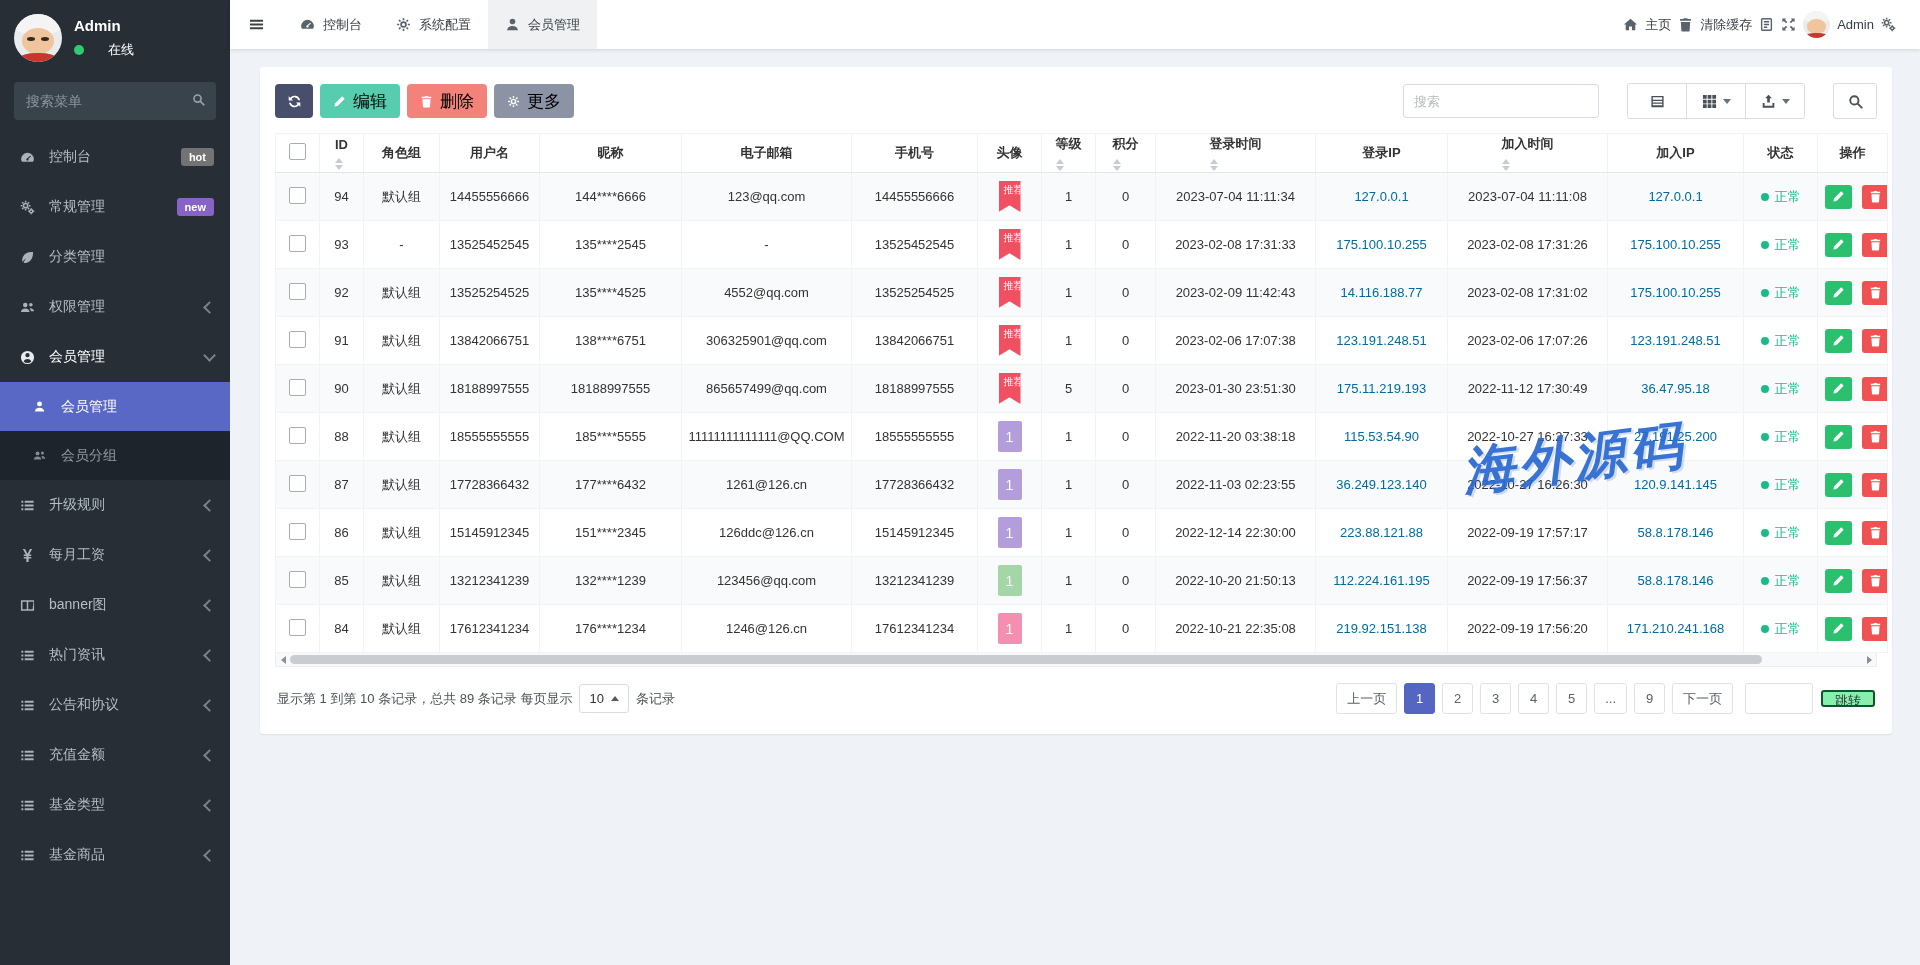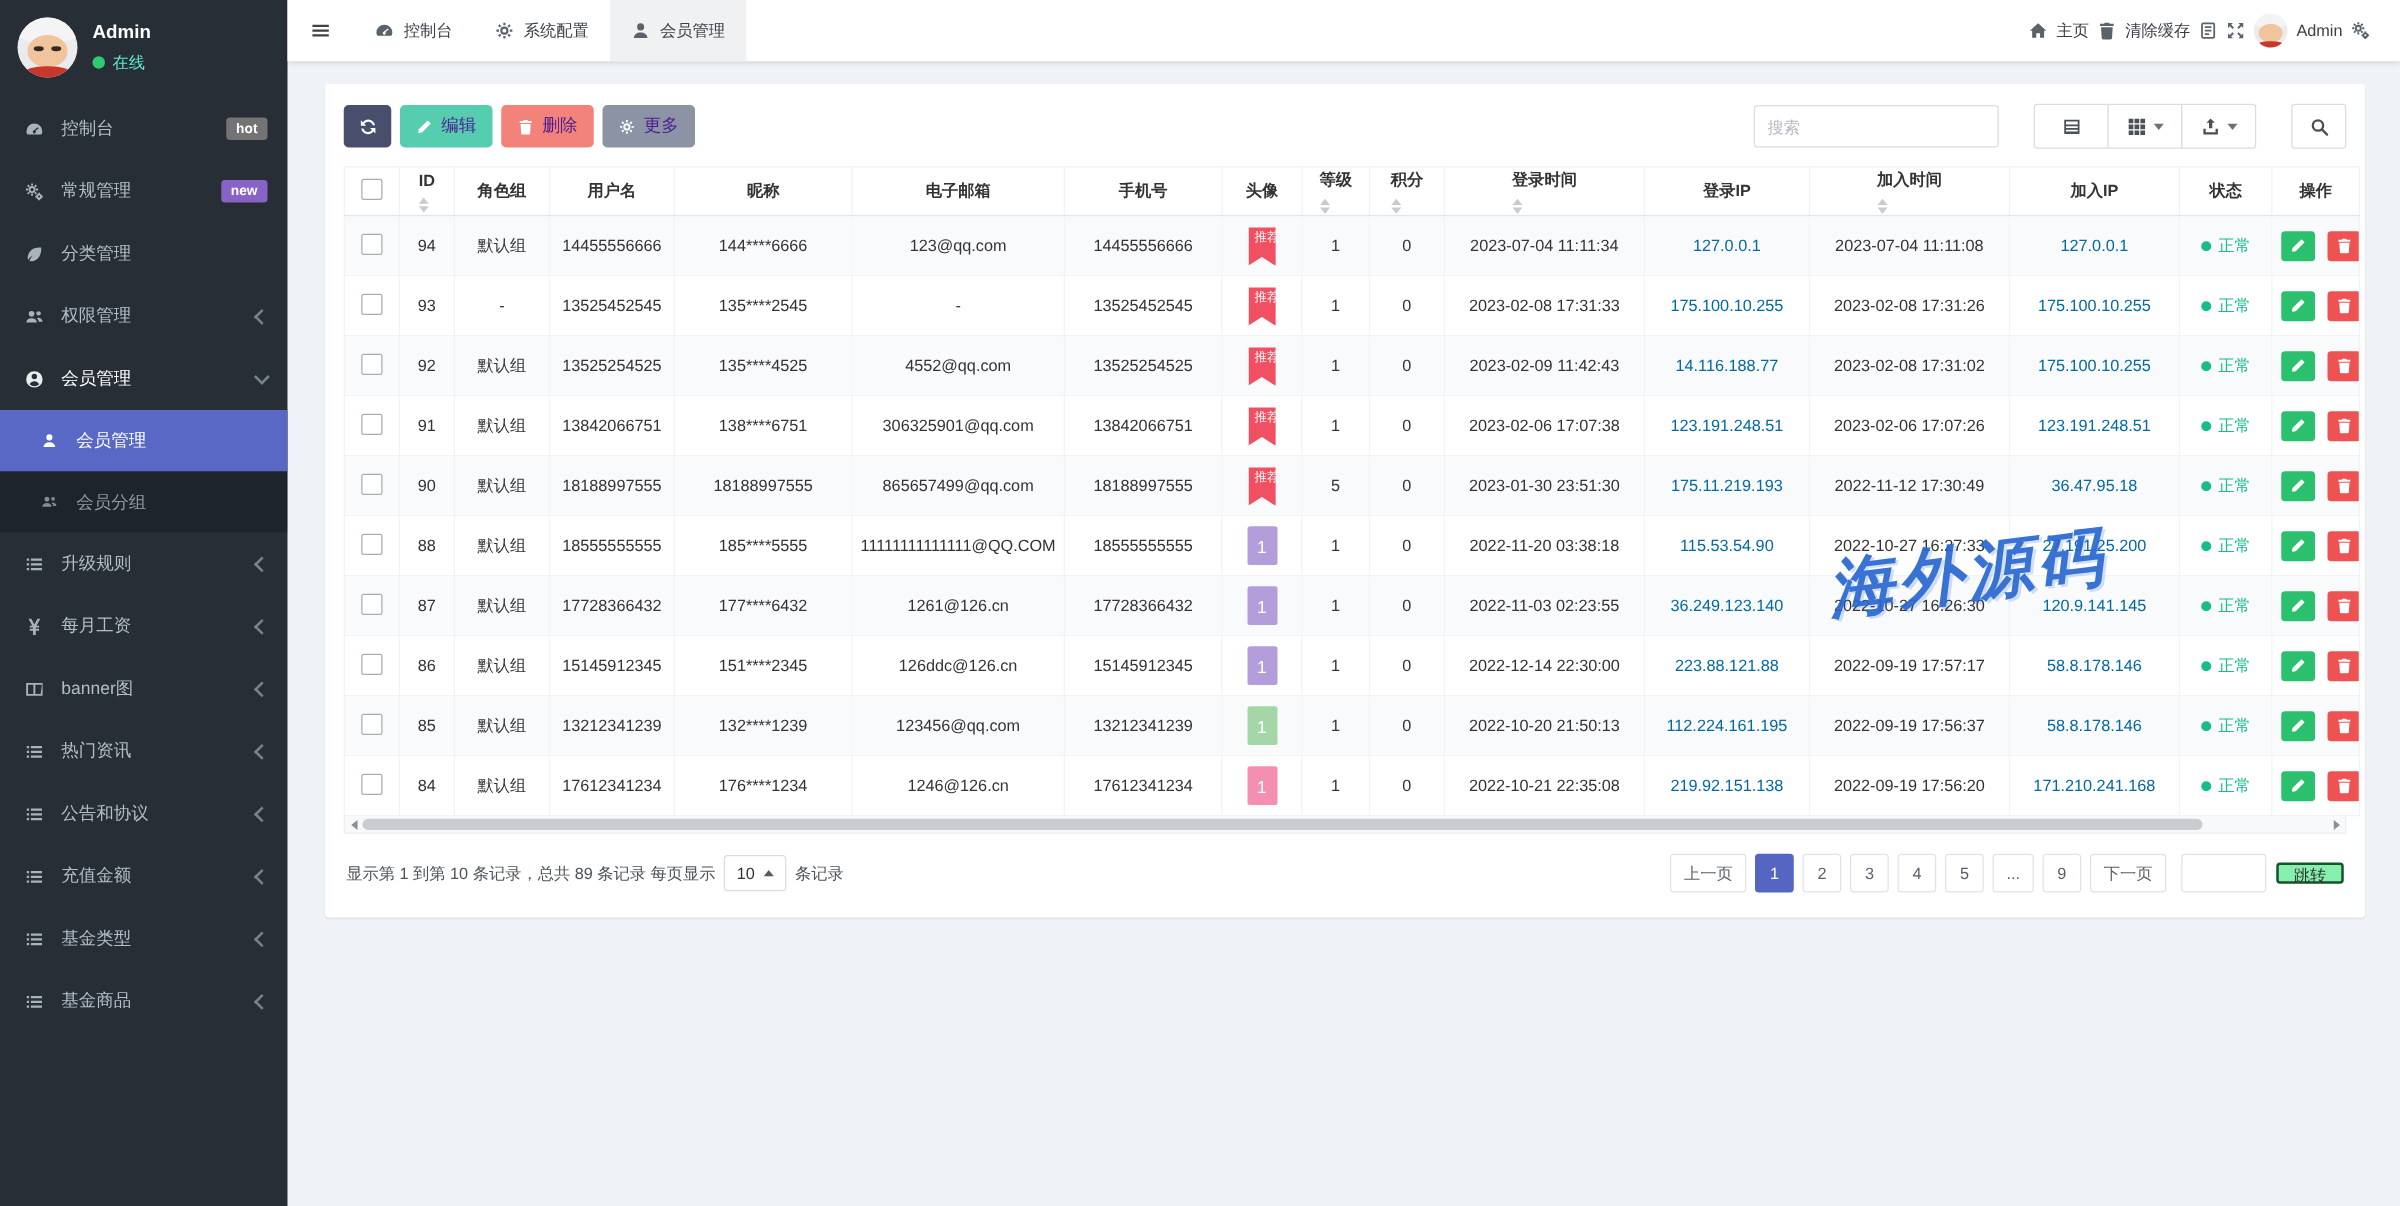--- a/index.html
+++ b/index.html
@@ -7,21 +7,21 @@
   
   .sidebar{flex:0 0 230px;width:230px;background:#272e36;display:flex;flex-direction:column;overflow:hidden;}
   .brand{height:49px;background:#1f252d;color:#fff;font-size:20px;font-weight:700;display:flex;align-items:center;justify-content:center;letter-spacing:3px;flex:0 0 49px;}
   .user-panel{display:flex;align-items:center;gap:12px;padding:14px 14px 8px;}
   .avatar{position:relative;border-radius:50%;overflow:hidden;background:#e9ebec;flex:0 0 auto;}
   .av-hat{position:absolute;top:-18%;left:-12%;width:124%;height:62%;background:#f4f4f4;border-radius:50%;}
   .av-face{position:absolute;top:30%;left:16%;width:68%;height:54%;background:#f0c49c;border-radius:50%;}
   .av-brow{position:absolute;top:47%;width:17%;height:9%;background:#352a21;border-radius:45%;}
   .av-scarf{position:absolute;bottom:-4%;left:12%;width:76%;height:22%;background:#c8372d;border-radius:45%;}
   .user-name{color:#fff;font-weight:700;font-size:15px;}
-  .user-status{color:#5eead4;font-size:13px;display:flex;align-items:center;gap:6px;margin-top:7px;}
+  .user-status{color:#ffffff;font-size:13px;display:flex;align-items:center;gap:24px;margin-top:7px;}
   .dot{width:10px;height:10px;border-radius:50%;background:#2ecc71;display:inline-block;}
   .menu-search{margin:12px 14px 4px;position:relative;}
   .menu-search input{width:100%;box-sizing:border-box;height:38px;background:#39434b;border:none;border-radius:4px;color:#cfd6dc;padding:0 34px 0 12px;font-size:14px;outline:none;}
   .menu-search input::placeholder{color:#8b959d;}
   .menu-search .icon{position:absolute;right:11px;top:11px;color:#97a1a8;}
   .menu{list-style:none;margin:8px 0 0;padding:0;flex:1;overflow:hidden;}
   .menu-item{height:50px;display:flex;align-items:center;gap:12px;padding:0 16px 0 18px;color:#b3bec7;font-size:14px;cursor:pointer;}
   .menu-item .icon{width:19px;display:flex;justify-content:center;color:#a9b3bb;}
   .menu-item.open-parent{color:#fff;}
   .menu-item.open-parent .icon{color:#e8ecef;}
@@ -41,21 +41,21 @@
   .nav-tab{height:100%;display:flex;align-items:center;gap:8px;padding:0 17px;font-size:13px;color:#3a4047;cursor:pointer;}
   .nav-tab .icon{color:#5a626b;}
   .nav-tab.active{background:#f0f1f2;}
   .nav-right{margin-left:auto;display:flex;align-items:center;gap:7px;padding-right:24px;font-size:13px;color:#3a4047;}
   .nav-link{display:flex;align-items:center;gap:7px;cursor:pointer;}
   .nav-link .icon{color:#5a626b;}
   
   .content{flex:1;padding:18px 28px 0 30px;}
   .card{background:#fff;border-radius:3px;box-shadow:0 1px 2px rgba(0,0,0,.08);padding:16px 15px 0;}
   .toolbar{display:flex;align-items:center;}
-  .btn{height:34px;border:none;border-radius:4px;color:#4c1d95;font-size:14px;display:inline-flex;align-items:center;gap:7px;padding:0 13px;margin-right:7px;cursor:pointer;font-family:inherit;text-align:right;}
+  .btn{height:34px;border:none;border-radius:4px;color:#000000;font-size:17px;display:inline-flex;align-items:center;gap:7px;padding:0 13px;margin-right:7px;cursor:pointer;font-family:inherit;text-align:right;}
   .btn .icon{color:#fff;}
   .btn-refresh{background:#474f6d;width:38px;justify-content:center;padding:0;}
   .btn-edit{background:#57cdb0;}
   .btn-del{background:#f3837a;}
   .btn-more{background:#8c93a4;}
   .toolbar-right{margin-left:auto;display:flex;align-items:center;gap:28px;}
   .tsearch{width:196px;height:34px;border:1px solid #d9dde1;border-radius:3px;padding:0 10px;font-size:13px;color:#333;outline:none;box-sizing:border-box;}
   .tsearch::placeholder{color:#b4b9bf;}
   .btn-group{display:flex;}
   .gbtn{height:34px;min-width:40px;background:#fff;border:1px solid #d9dde1;display:inline-flex;align-items:center;justify-content:center;gap:6px;color:#4a5056;padding:0 9px;margin-left:-1px;cursor:pointer;}
@@ -117,20 +117,29 @@
         <span class="av-brow" style="left:56%"></span>
         <span class="av-scarf"></span>
       </span>
       <span>
         <div class="user-name">Admin</div>
         <div class="user-status">
           <span class="dot"></span>
           <span>在线</span>
         </div>
       </span>
+    </div>
+    <div class="menu-search">
+      <input placeholder="搜索菜单" style="">
+      <span class="icon icon-sm">
+          <svg viewBox="0 0 16 16" fill="none" stroke="currentColor" stroke-width="2">
+            <circle cx="6.8" cy="6.8" r="4.4"></circle>
+            <path d="M10.3 10.3 14.6 14.6" stroke-linecap="round"></path>
+          </svg>
+        </span>
     </div>
     <ul class="menu" id="sidebar-menu">
         <li class="menu-item ">
       <span class="icon">
             <svg viewBox="0 0 16 16" fill="currentColor">
               <path d="M8 3A6.8 6.8 0 0 0 1.2 9.8c0 1 .4 1.9 1 2.6h11.6c.6-.7 1-1.6 1-2.6A6.8 6.8 0 0 0 8 3zm.9 6.2a1.3 1.3 0 1 1-1.9 1.8 1.3 1.3 0 0 1 .4-2l3.5-2.9.8.9z"></path>
             </svg>
           </span>
       <span>控制台</span>
           <span class="badge" style="background:#737373">hot</span>

